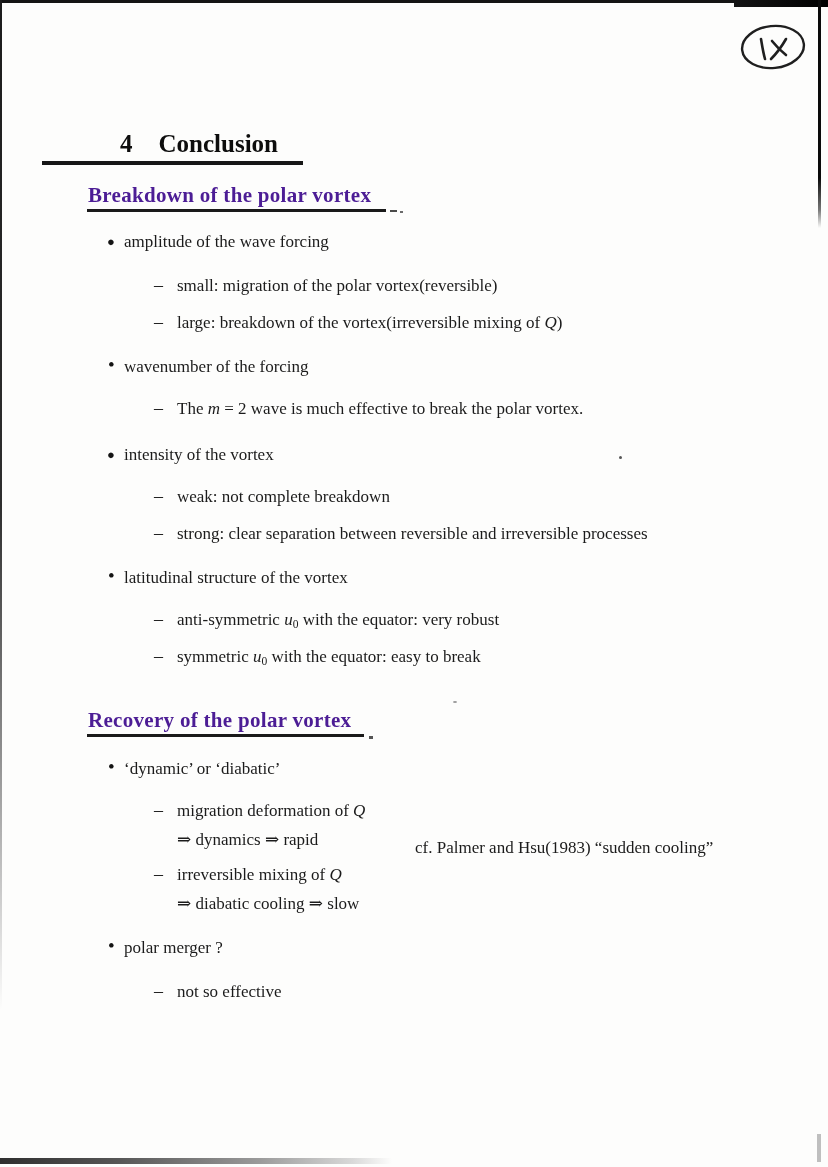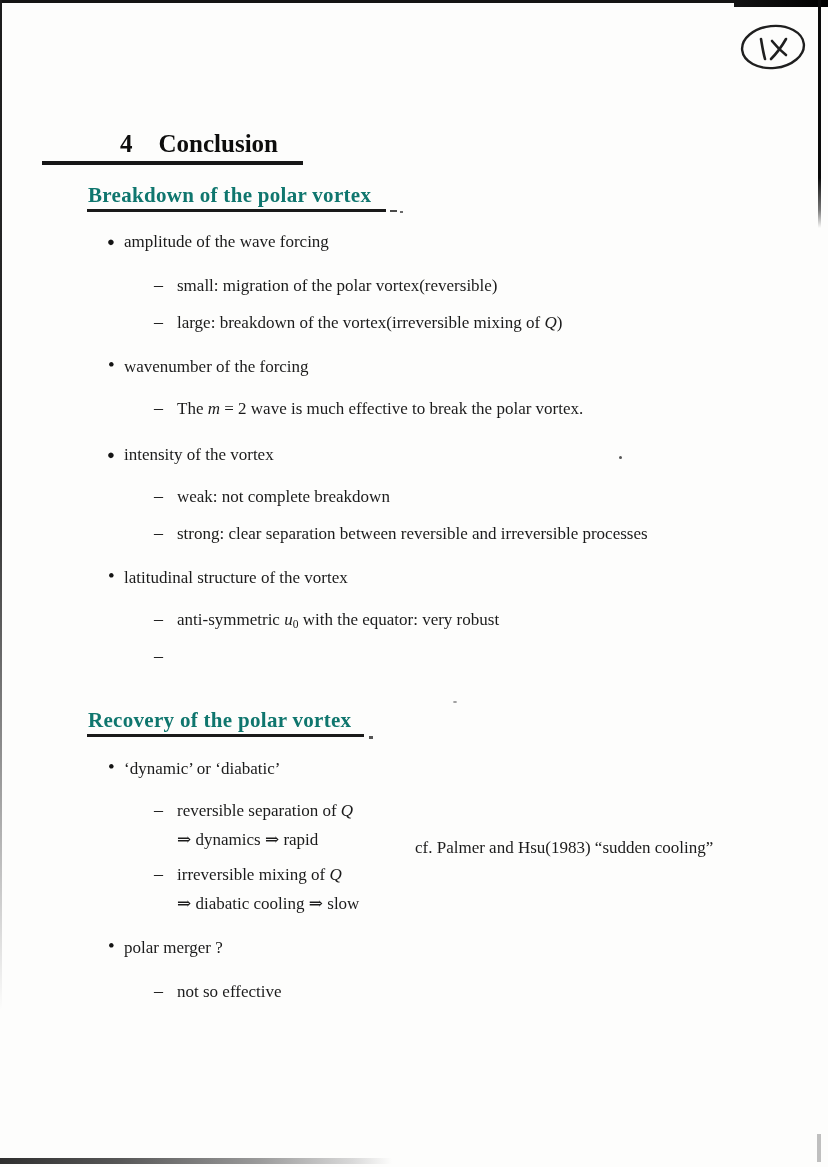--- a/index.html
+++ b/index.html
@@ -18,21 +18,21 @@
   #art-bottom-band{left:0;top:1158px;width:392px;height:6px;
     background:linear-gradient(to right,#2f2f2f,#565656 30%,#9a9a9a 66%,#d9d9d9 90%,transparent);}
   #art-right-bottom{left:817px;top:1134px;width:4px;height:28px;background:#bfbfbf;}
   .speck{position:absolute;background:#555;border-radius:50%;}
   #speck-1{left:619px;top:456px;width:3px;height:3px;}
   #speck-2{left:453px;top:701px;width:4px;height:2px;background:#9a9a9a;}
   
   .h1{position:absolute;left:88px;top:130px;font-size:25px;font-weight:bold;color:#0d0d0d;white-space:nowrap;margin-left:32px;}
   .h1 .num{display:inline-block;margin-right:26px;}
   #h1-underline{position:absolute;left:42px;top:161px;width:261px;height:4px;background:#161616;}
-  .h2{position:absolute;font-size:21px;font-weight:bold;color:#0f766e;white-space:nowrap;letter-spacing:0.3px;}
+  .h2{position:absolute;font-size:21px;font-weight:bold;color:#4c1d95;white-space:nowrap;letter-spacing:0.3px;}
   #h2-breakdown{left:88px;top:183px;}
   #h2-breakdown-underline{position:absolute;left:87px;top:209px;width:299px;height:3px;background:#1a1a1a;}
   #h2-breakdown-tail-dash{position:absolute;left:390px;top:210px;width:7px;height:2px;background:#4a4a4a;}
   #h2-breakdown-tail-dot{position:absolute;left:400px;top:211px;width:3px;height:2px;background:#6a6a6a;}
   #h2-recovery{left:88px;top:708px;}
   #h2-recovery-underline{position:absolute;left:87px;top:734px;width:277px;height:3px;background:#1a1a1a;}
   #h2-recovery-tail-dot{position:absolute;left:369px;top:736px;width:4px;height:3px;background:#555;}
   
   .line{position:absolute;font-size:17px;white-space:nowrap;color:#1b1b1b;}
   .lvl1{left:124px;}
@@ -123,33 +123,34 @@
   <div class="line lvl1" style="top:568px">
     <span class="marker disc">•</span>
     <span><span>latitudinal structure of the vortex</span></span>
   </div>
   <div class="line lvl2" style="top:610px">
     <span class="marker dash">–</span>
     <span><span>anti-symmetric </span><span class="seg-math">u</span><span class="seg-sub">0</span><span> with the equator: very robust</span></span>
   </div>
   <div class="line lvl2" style="top:647px">
     <span class="marker dash">–</span>
+    <span><span>symmetric </span><span class="seg-math">u</span><span class="seg-sub">0</span><span> with the equator: easy to break</span></span>
   </div>
 
   <div class="h2" id="h2-recovery">Recovery of the polar vortex</div>
   <div id="h2-recovery-underline"></div>
   <div id="h2-recovery-tail-dot"></div>
 
   <div class="line lvl1" style="top:759px">
     <span class="marker disc">•</span>
     <span><span>‘dynamic’ or ‘diabatic’</span></span>
   </div>
   <div class="line lvl2" style="top:801px">
     <span class="marker dash">–</span>
-    <span><span>reversible separation of </span><span class="seg-math">Q</span></span>
+    <span><span>migration deformation of </span><span class="seg-math">Q</span></span>
   </div>
   <div class="line lvl2" style="top:829px">
     <span><span>⇒  dynamics  ⇒  rapid</span></span>
   </div>
   <div class="note">cf. Palmer and Hsu(1983) “sudden cooling”</div>
   <div class="line lvl2" style="top:865px">
     <span class="marker dash">–</span>
     <span><span>irreversible mixing of </span><span class="seg-math">Q</span></span>
   </div>
   <div class="line lvl2" style="top:893px">

